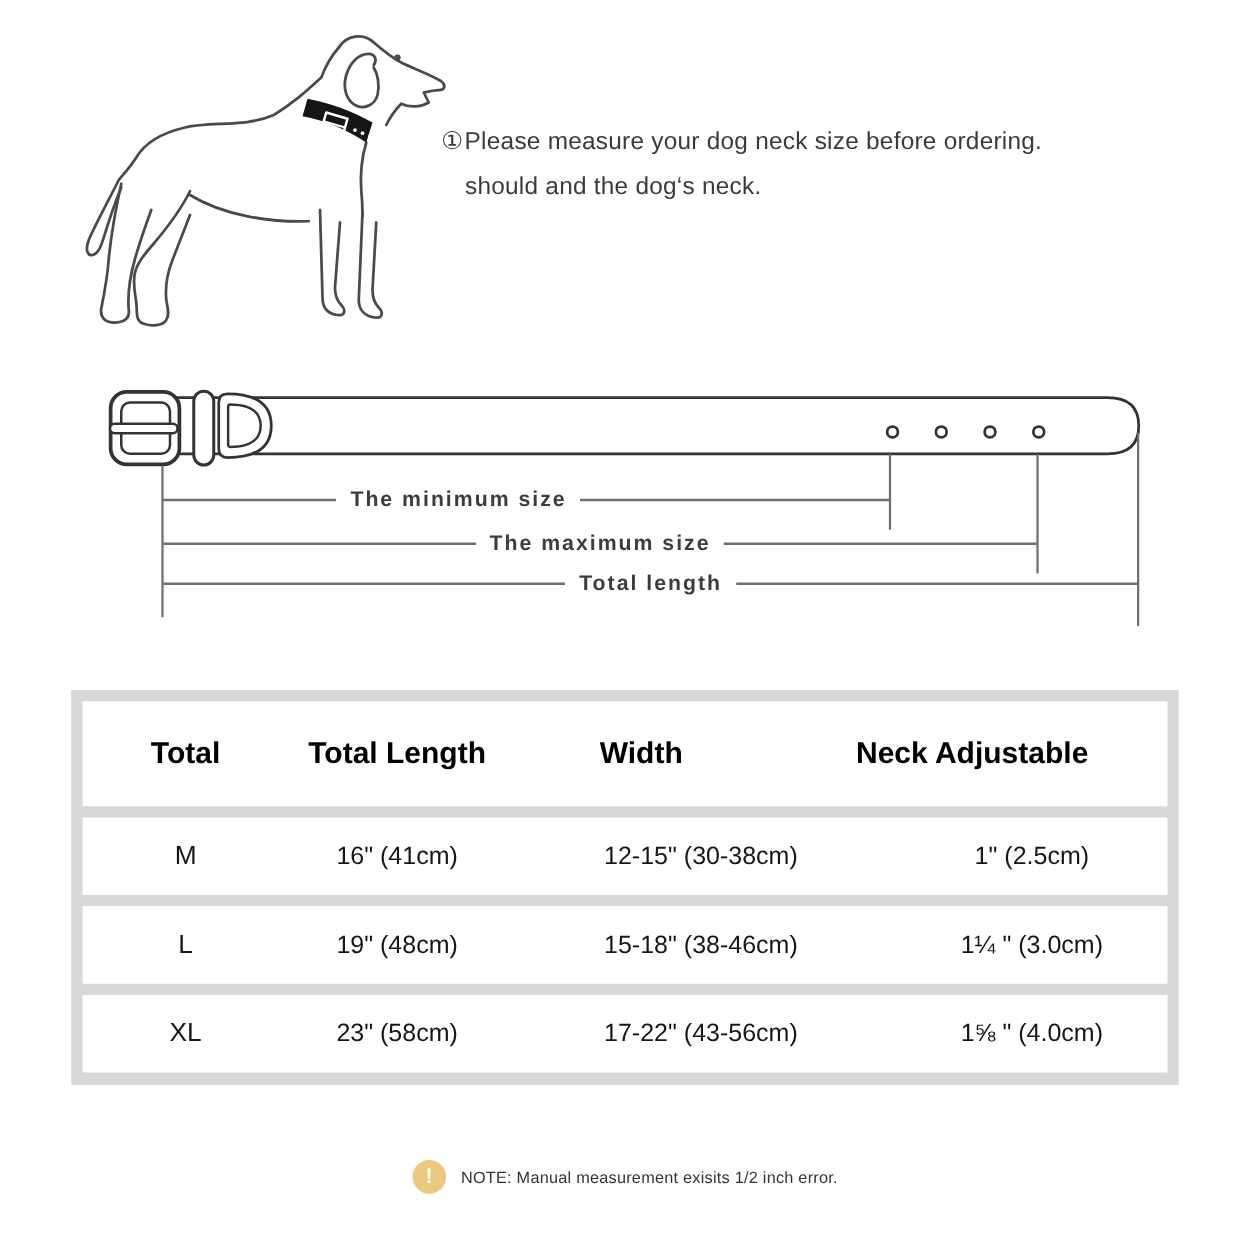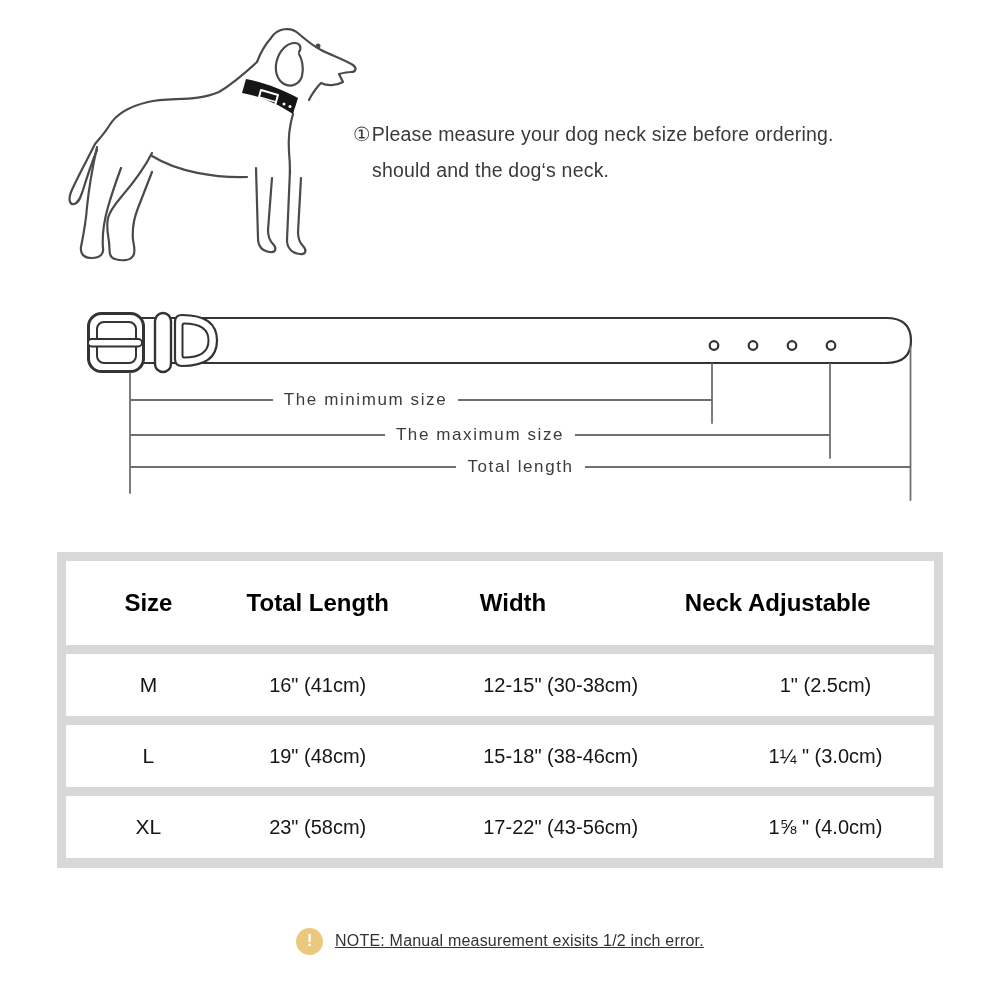--- a/index.html
+++ b/index.html
@@ -4,54 +4,54 @@
 <style>
   * { margin:0; padding:0; box-sizing:border-box; }
   html,body { background:#fff; }
   body { font-family:"Liberation Sans", sans-serif; color:#3a3a3a; }
   .page { position:relative; width:1000px; height:1000px; background:#fff; overflow:hidden; }
 
   
   .dog-svg { position:absolute; left:50px; top:10px; width:330px; height:285px; }
 
   
-  .instructions { position:absolute; left:353px; top:116px; font-size:19.5px; line-height:36px; color:#3a3a3a; letter-spacing:0.2px; }
+  .instructions { position:absolute; left:353px; top:95px; font-size:19.5px; line-height:36px; color:#3a3a3a; letter-spacing:0.2px; }
   .instr-line { white-space:nowrap; }
   .instr-line .bullet { margin-right:1px; }
   .instr-indent { padding-left:19px; }
 
   
   .belt-svg { position:absolute; left:60px; top:300px; width:880px; height:205px; }
   .mline { position:absolute; display:flex; align-items:center; height:22px; }
   .mline .seg { height:0; border-top:2px solid #6f6f6f; }
   .seg-grow1 { flex:1; }
   .seg-l-min { flex:0.72; }
   .seg-r-min { flex:1.28; }
-  .mlabel { padding:0 11px; font-size:17px; font-weight:400; letter-spacing:1.6px; color:#3c3c3c; white-space:nowrap; background:#fff; }
+  .mlabel { padding:0 11px; font-size:17px; font-weight:700; letter-spacing:1.6px; color:#3c3c3c; white-space:nowrap; background:#fff; }
   .mline-min   { left:130px; top:389px; width:582px; }
   .mline-max   { left:130px; top:424px; width:700px;justify-content:space-between; }
   .mline-total { left:130px; top:456px; width:781px; }
 
   
   .size-table { position:absolute; left:57px; top:552px; width:886px; height:316px;
                 background:#d8d8d8; padding:9px; display:flex; flex-direction:column; gap:9px; }
   .trow { background:#fff; display:flex; align-items:center; }
   .trow-head { height:84px; }
   .trow-data { height:62px; }
   .tcell { text-align:center; font-size:20px; color:#161616; }
   .trow-head .tcell { font-size:24px; font-weight:700; color:#000; }
   .c1 { width:19%; } .c2 { width:20%; } .c3 { width:36%; } .c4 { width:25%; }
   .tcell-size { font-size:21px; }
 
   
   .note { position:absolute; left:0; top:924px; width:1000px; height:34px;
           display:flex; align-items:center; justify-content:center; gap:12px; }
   .note-icon { width:27px; height:27px; border-radius:50%; background:#ecc87f; color:#fff;
                font-size:17px; font-weight:700; display:flex; align-items:center; justify-content:center; }
-  .note-text { font-size:16px; color:#333; letter-spacing:0.2px;text-decoration:underline; }
+  .note-text { font-size:13px; color:#333; letter-spacing:0.2px; }
 </style>
 </head>
 <body>
 
 <div class="page">
 
   <svg class="dog-svg" viewBox="0 0 330 285" fill="none" stroke="#4a4a4a" stroke-width="2.2" stroke-linecap="round" stroke-linejoin="round">
 
     <path d="M 221 28 C 227 18 241 16 249 24 C 256 30 263 36 271 40 C 281 45 295 50 303 55 C 307 58 306 62 301 62 C 297 62 293 63 289 64 L 293 72 C 286 76 277 76 271 73 C 266 78 262 84 259 90"></path>
 
@@ -126,21 +126,21 @@
     <span class="seg seg-grow1"></span>
   </div>
   <div class="mline mline-total">
     <span class="seg seg-grow1"></span>
     <span class="mlabel">Total length</span>
     <span class="seg seg-grow1"></span>
   </div>
 
   <div class="size-table">
     <div class="trow trow-head">
-      <div class="tcell c1">Size</div>
+      <div class="tcell c1">Total</div>
       <div class="tcell c2">Total Length</div>
       <div class="tcell c4">Width</div>
       <div class="tcell c3">Neck Adjustable</div>
     </div>
     <div class="trow trow-data">
       <div class="tcell c1 tcell-size">M</div>
       <div class="tcell c2">16" (41cm)</div>
       <div class="tcell c3">12-15" (30-38cm)</div>
       <div class="tcell c4">1" (2.5cm)</div>
     </div>

